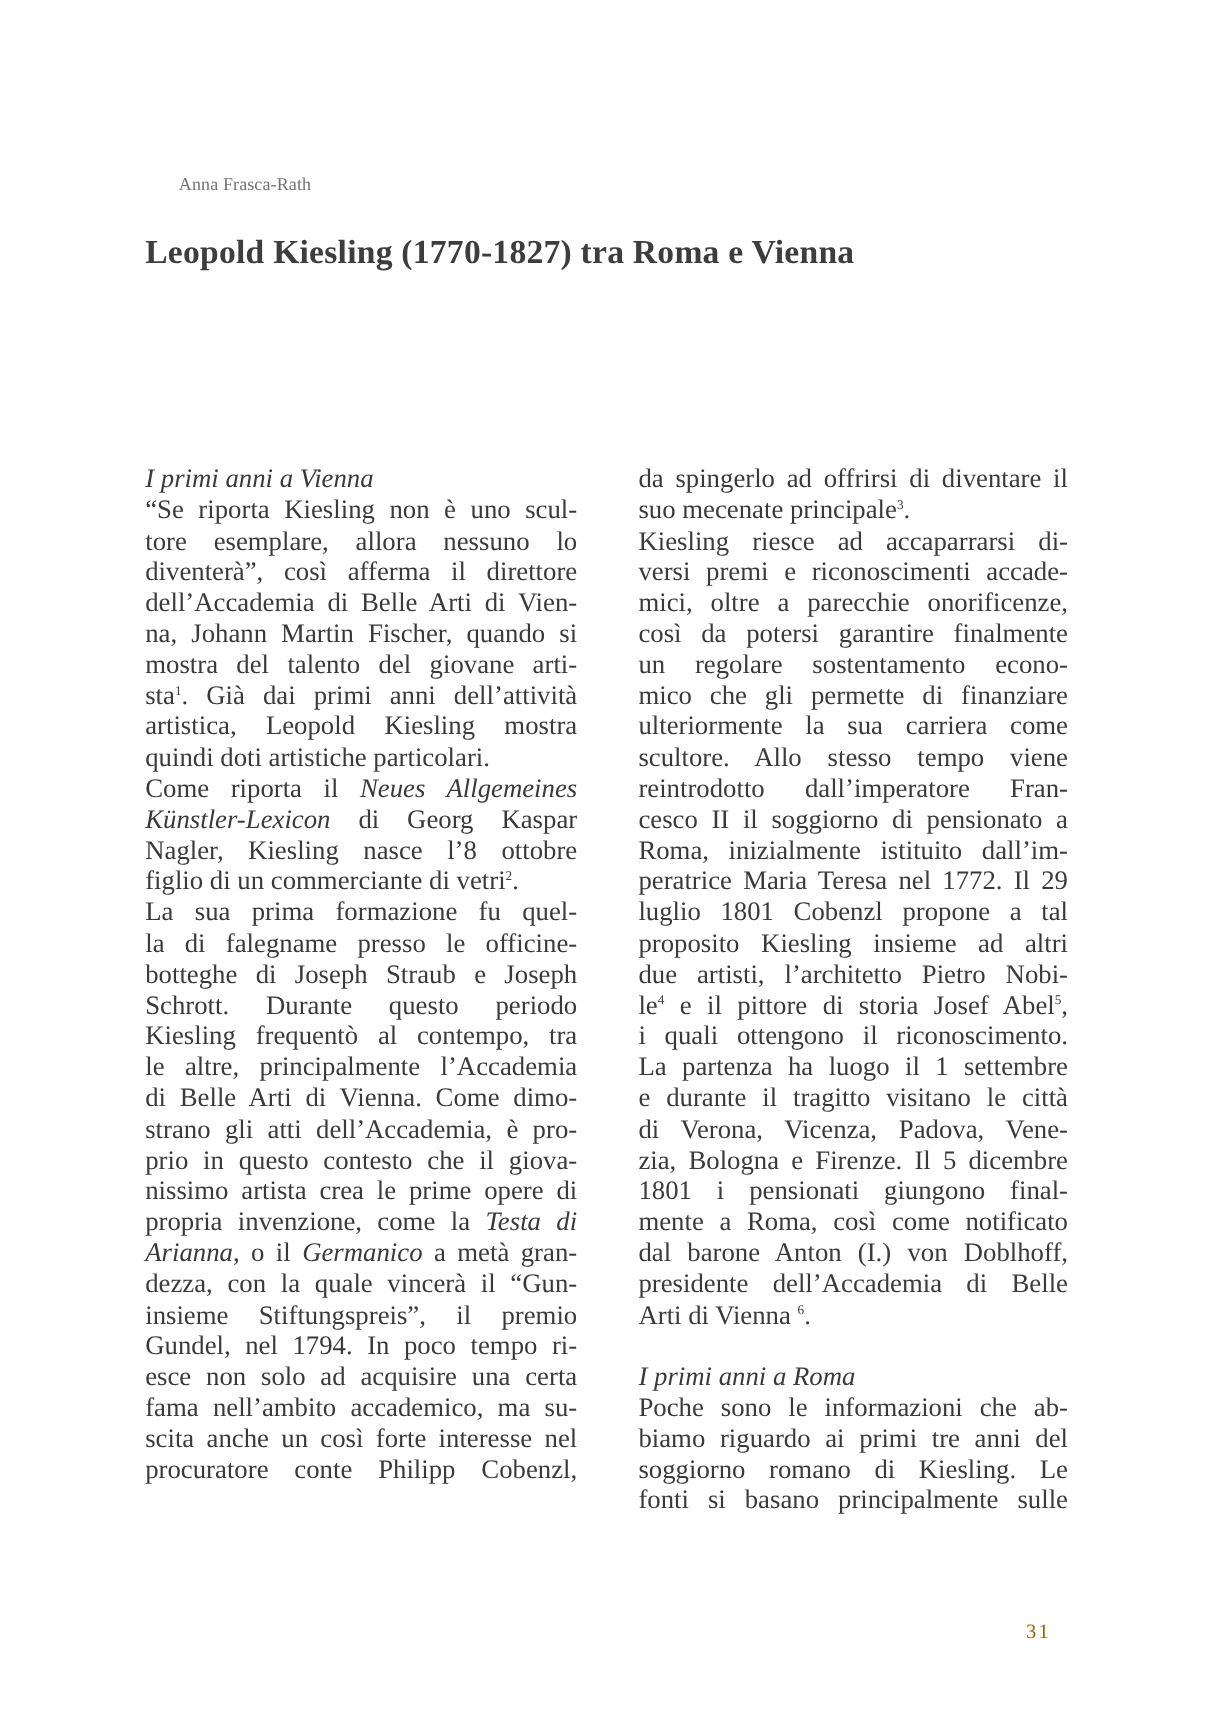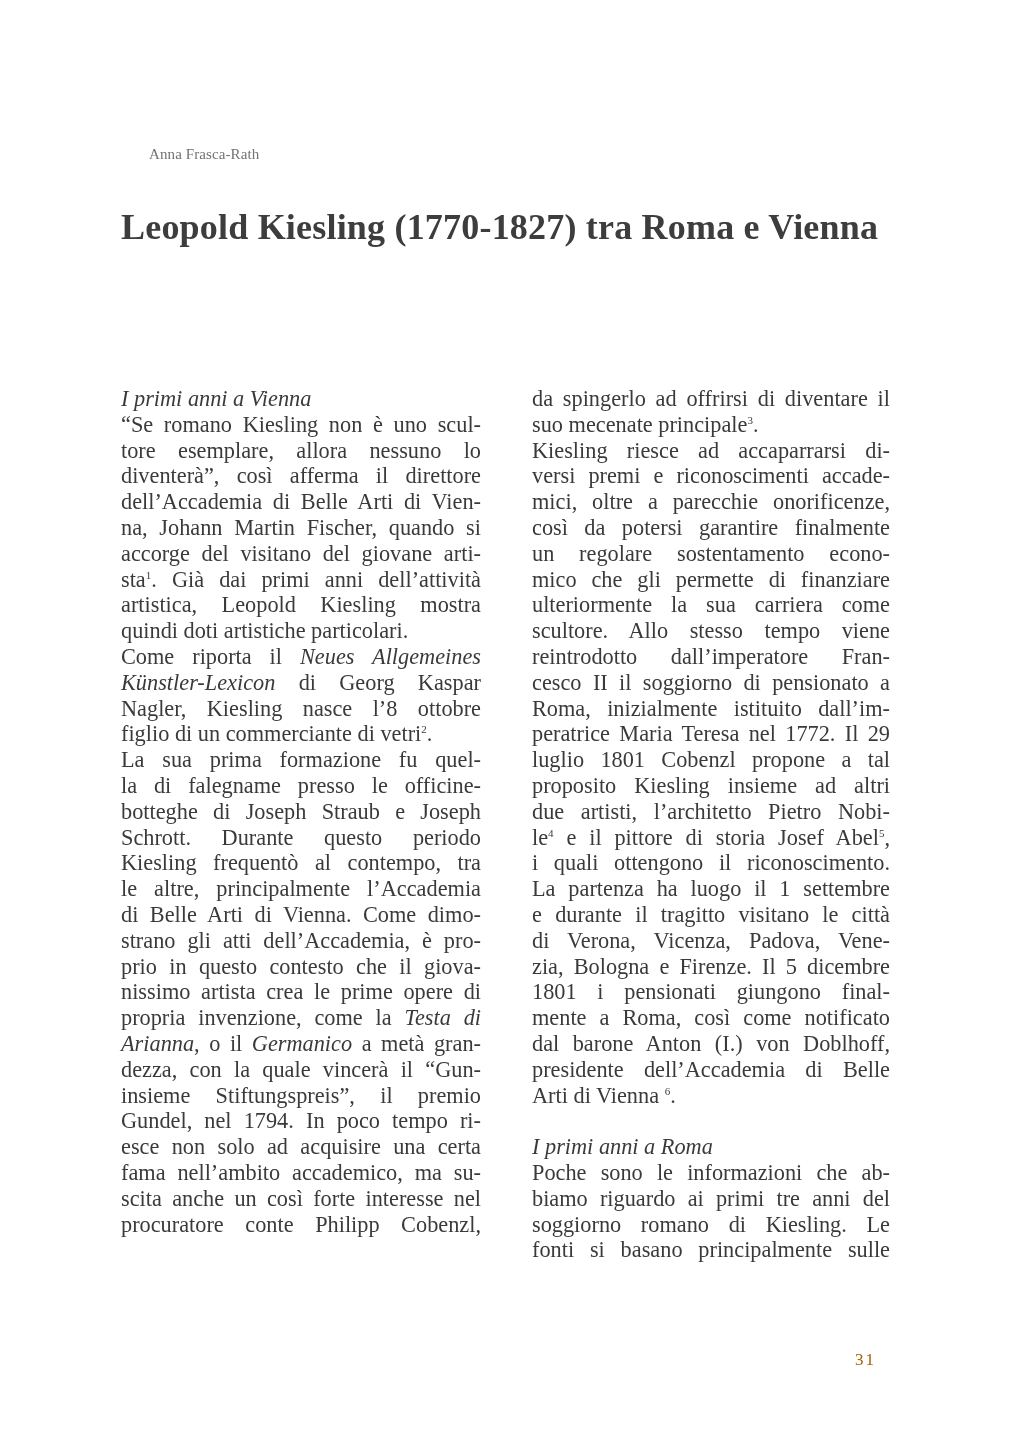--- a/index.html
+++ b/index.html
@@ -1,45 +1,45 @@
 <!DOCTYPE html>
 <html><head>
 <meta charset="utf-8">
 <style>
   html, body { margin: 0; padding: 0; background: #ffffff; }
   body { width: 1024px; height: 1445px; position: relative; overflow: hidden;
          font-family: "Liberation Serif", "DejaVu Serif", serif; color: #3a3a3a; }
   .author { position: absolute; left: 121px; top: 146px; font-size: 15px; color: #737373; letter-spacing: 0.1px; margin-left: 28px; }
-  .title { position: absolute; left: 121px; top: 206px; font-size: 36px; font-weight: bold; color: #3d3d3d; margin: 0; letter-spacing: 0.2px; }
+  .title { position: absolute; left: 121px; top: 195px; font-size: 28px; font-weight: bold; color: #3d3d3d; margin: 0; letter-spacing: 0.2px; }
   .col { position: absolute; top: 386px; width: 360px; }
   .col-left { left: 121px; }
   .col-right { left: 532px; width: 358px; }
   .line { display: block; height: 25.8px; line-height: 25.8px; font-size: 22.3px; white-space: nowrap;
           text-align: justify; text-align-last: justify; overflow: visible; }
   .line.last { text-align-last: left; }
   .line.heading { font-style: italic; text-align-last: left; }
   .line.blank { height: 25.8px; }
   .it { font-style: italic; }
   sup { font-size: 11px; vertical-align: 8px; line-height: 0; }
   .page-number { position: absolute; left: 855px; top: 1350px; font-size: 17px; color: #a16207; letter-spacing: 2px; }
 </style>
 </head>
 <body>
 
 <div class="author">Anna Frasca-Rath</div>
 <h1 class="title">Leopold Kiesling (1770-1827) tra Roma e Vienna</h1>
 
 <div class="col col-left">
   <span class="line heading">I primi anni a Vienna</span>
-  <span class="line">“Se romano Kiesling non è uno scul-</span>
+  <span class="line">“Se riporta Kiesling non è uno scul-</span>
   <span class="line">tore esemplare, allora nessuno lo</span>
   <span class="line">diventerà”, così afferma il direttore</span>
   <span class="line">dell’Accademia di Belle Arti di Vien-</span>
   <span class="line">na, Johann Martin Fischer, quando si</span>
-  <span class="line">accorge del visitano del giovane arti-</span>
+  <span class="line">mostra del talento del giovane arti-</span>
   <span class="line"><span>sta</span><sup>1</sup><span>. Già dai primi anni dell’attività</span></span>
   <span class="line">artistica, Leopold Kiesling mostra</span>
   <span class="line last">quindi doti artistiche particolari.</span>
   <span class="line"><span>Come riporta il </span><span class="it">Neues Allgemeines</span></span>
   <span class="line"><span class="it">Künstler-Lexicon</span><span> di Georg Kaspar</span></span>
   <span class="line">Nagler, Kiesling nasce l’8 ottobre</span>
   <span class="line last"><span>figlio di un commerciante di vetri</span><sup>2</sup><span>.</span></span>
   <span class="line">La sua prima formazione fu quel-</span>
   <span class="line">la di falegname presso le officine-</span>
   <span class="line">botteghe di Joseph Straub e Joseph</span>

